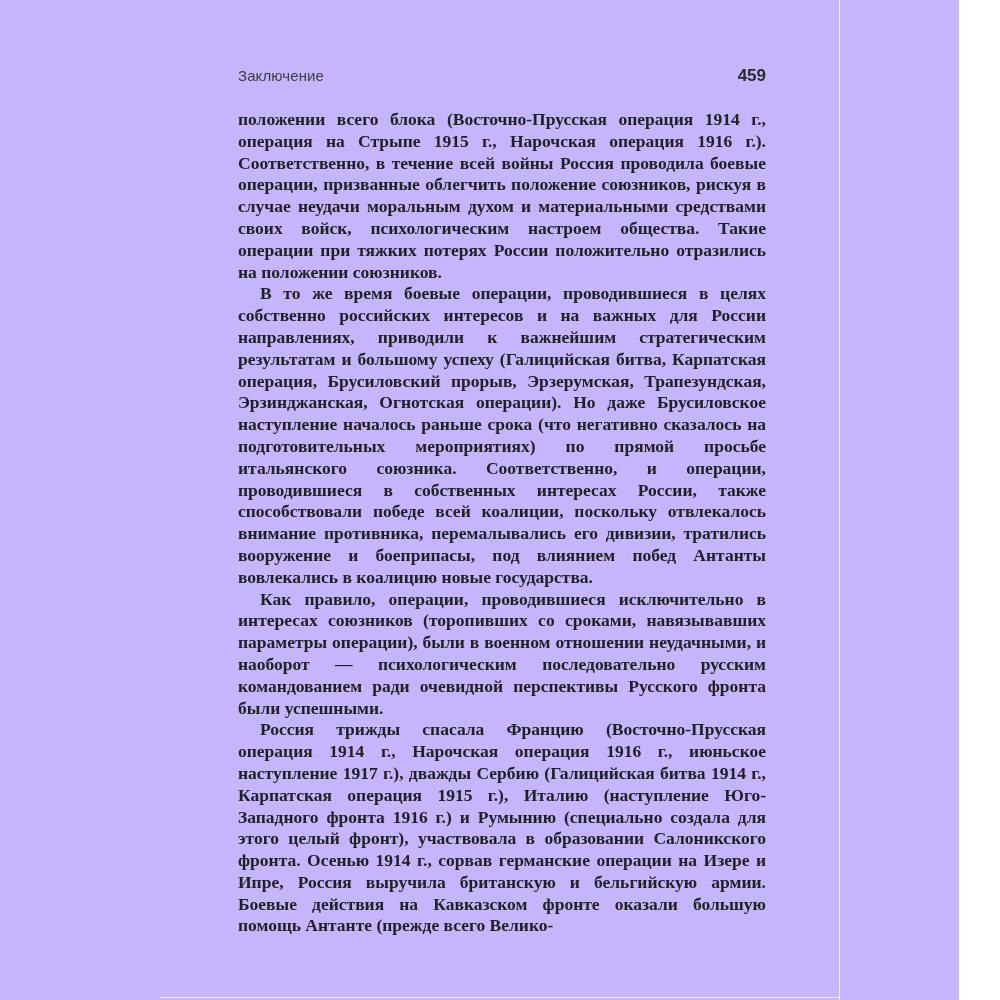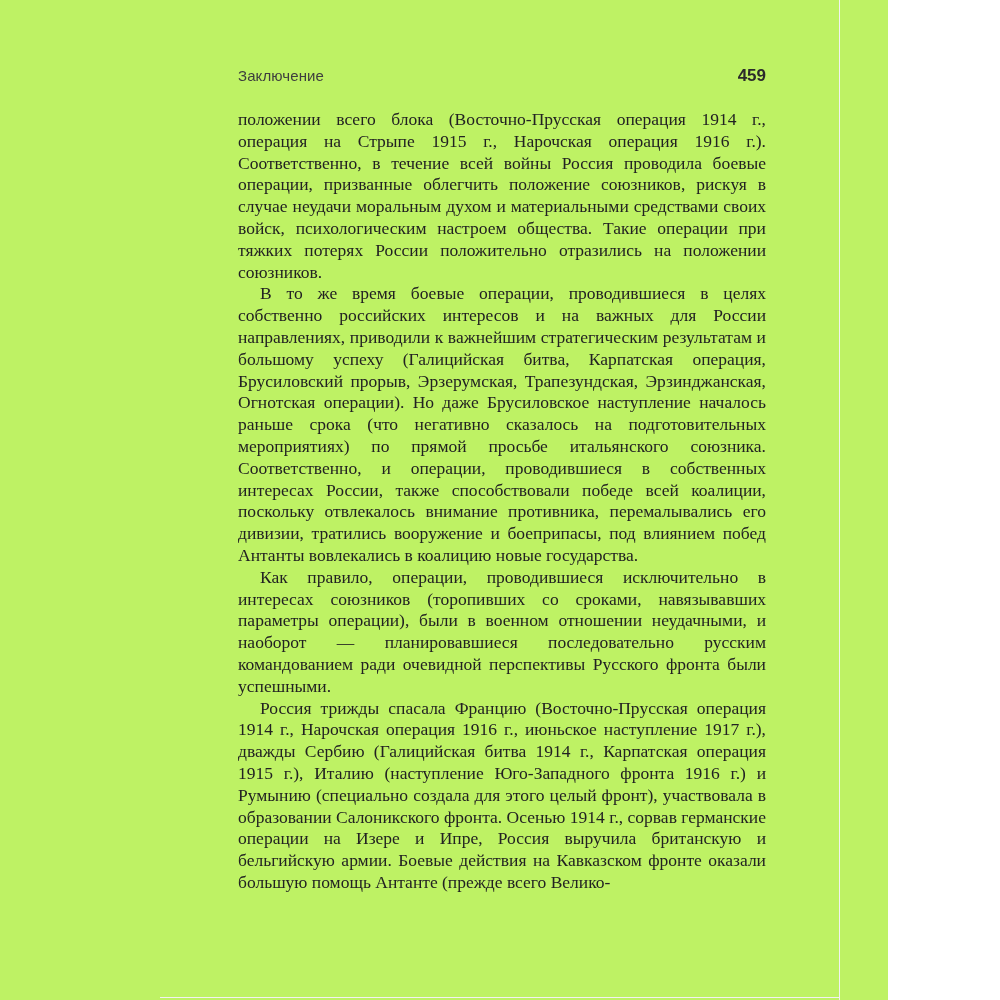--- a/index.html
+++ b/index.html
@@ -2,23 +2,23 @@
 <html lang="ru"><head>
 <meta charset="utf-8">
 <style>
   html, body {
     margin: 0;
     padding: 0;
     background: #ffffff;
   }
   .screen {
     position: relative;
-    width: 888px;
+    width: 959px;
     height: 1000px;
-    background: #bef264;
+    background: #c4b5fd;
     overflow: hidden;
   }
   
   .page-edge-v {
     position: absolute;
     left: 839px;
     top: 0;
     width: 1px;
     height: 1000px;
     background: #f1f1f1;
@@ -61,20 +61,21 @@
     line-height: 21.8px;
     text-align: justify;
     color: #222222;
     hyphens: auto;
     -webkit-hyphens: auto;
   }
   .body-text p {
     margin: 0;
     padding: 0;
     text-indent: 22px;
+    font-weight: bold;
   }
   .body-text p.no-indent {
     text-indent: 0;
   }
 </style>
 </head>
 <body>
 
 <div class="screen">
 
@@ -82,17 +83,17 @@
   <div class="page-edge-h"></div>
 
   <div class="page-header">
     <span class="running-title">Заключение</span>
     <span class="page-number">459</span>
   </div>
 
   <div class="body-text">
     <p class="no-indent">положении всего блока (Восточно-Прусская операция 1914 г., операция на Стрыпе 1915 г., Нарочская операция 1916 г.). Соответственно, в течение всей войны Россия проводила боевые операции, призванные облегчить положение союзников, рискуя в случае неудачи моральным духом и материальными средствами своих войск, психологическим настроем общества. Такие операции при тяжких потерях России положительно отразились на положении союзников.</p>
     <p>В то же время боевые операции, проводившиеся в целях собственно российских интересов и на важных для России направлениях, приводили к важнейшим стратегическим результатам и большому успеху (Галицийская битва, Карпатская операция, Брусиловский прорыв, Эрзерумская, Трапезундская, Эрзинджанская, Огнотская операции). Но даже Брусиловское наступление началось раньше срока (что негативно сказалось на подготовительных мероприятиях) по прямой просьбе итальянского союзника. Соответственно, и операции, проводившиеся в собственных интересах России, также способствовали победе всей коалиции, поскольку отвлекалось внимание противника, перемалывались его дивизии, тратились вооружение и боеприпасы, под влиянием побед Антанты вовлекались в коалицию новые государства.</p>
-    <p>Как правило, операции, проводившиеся исключительно в интересах союзников (торопивших со сроками, навязывавших параметры операции), были в военном отношении неудачными, и наоборот — планировавшиеся последовательно русским командованием ради очевидной перспективы Русского фронта были успешными.</p>
+    <p>Как правило, операции, проводившиеся исключительно в интересах союзников (торопивших со сроками, навязывавших параметры операции), были в военном отношении неудачными, и наоборот — психологическим последовательно русским командованием ради очевидной перспективы Русского фронта были успешными.</p>
     <p>Россия трижды спасала Францию (Восточно-Прусская операция 1914 г., Нарочская операция 1916 г., июньское наступление 1917 г.), дважды Сербию (Галицийская битва 1914 г., Карпатская операция 1915 г.), Италию (наступление Юго-Западного фронта 1916 г.) и Румынию (специально создала для этого целый фронт), участвовала в образовании Салоникского фронта. Осенью 1914 г., сорвав германские операции на Изере и Ипре, Россия выручила британскую и бельгийскую армии. Боевые действия на Кавказском фронте оказали большую помощь Антанте (прежде всего Велико-</p>
   </div>
 
 </div>
 
 </body></html>

